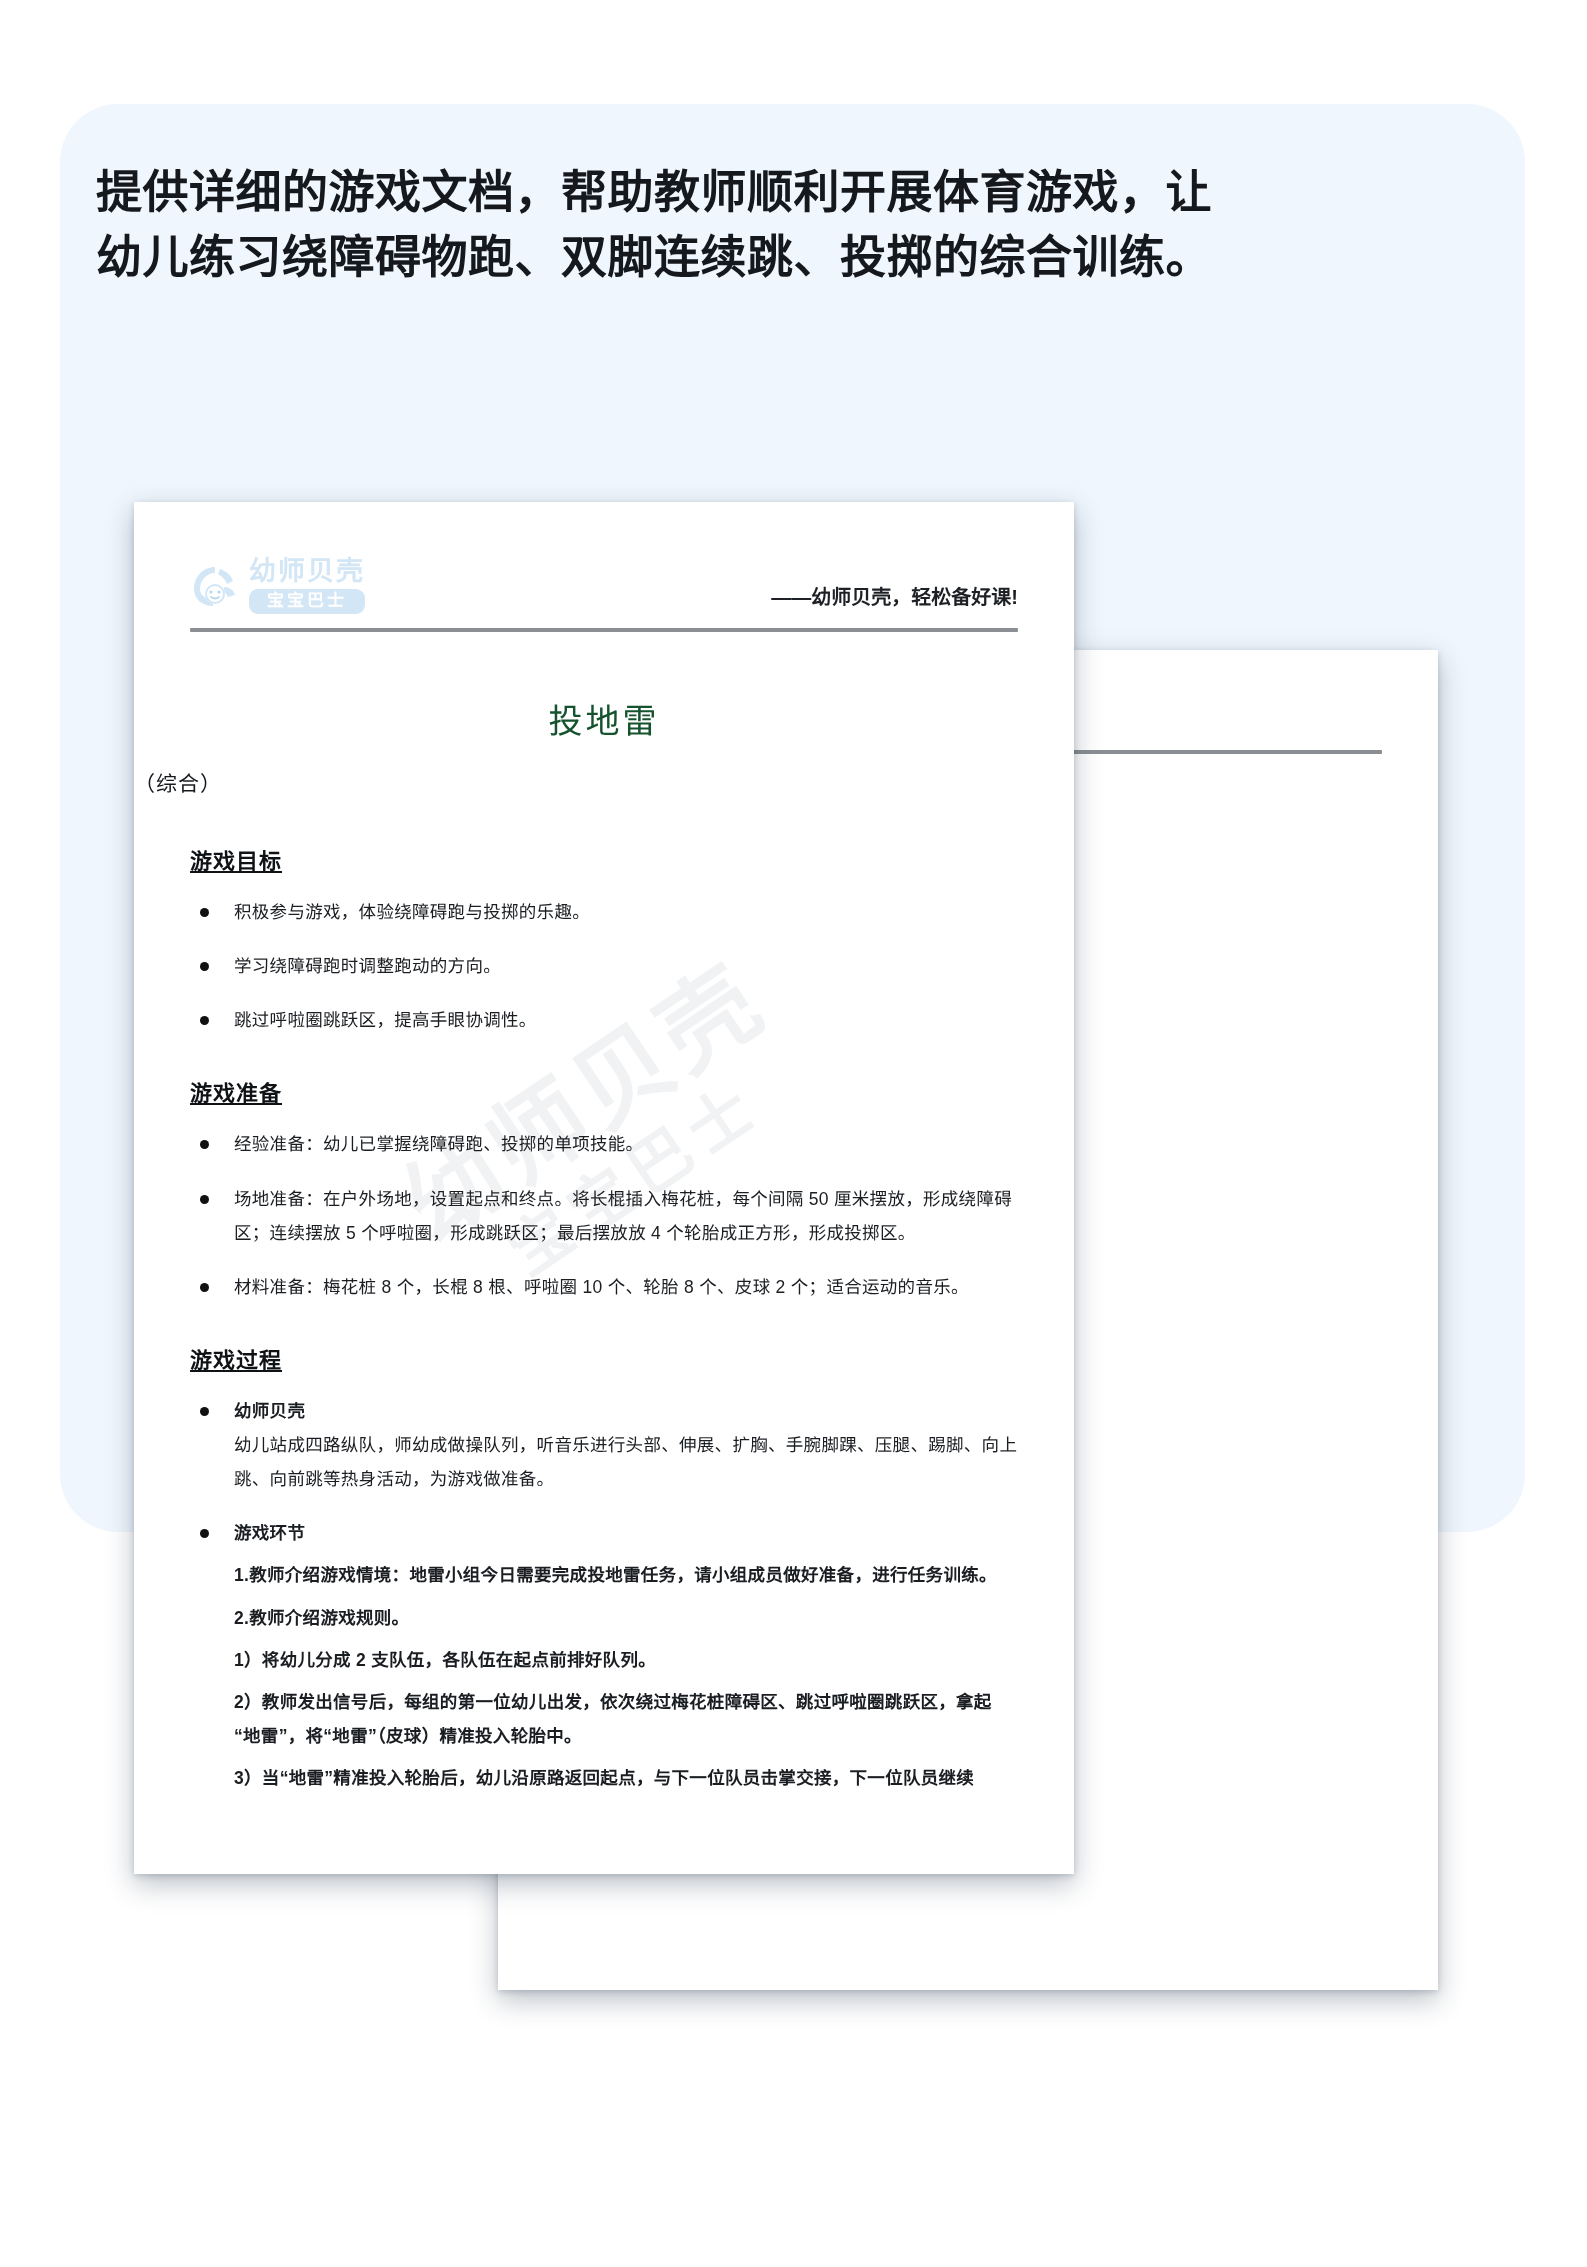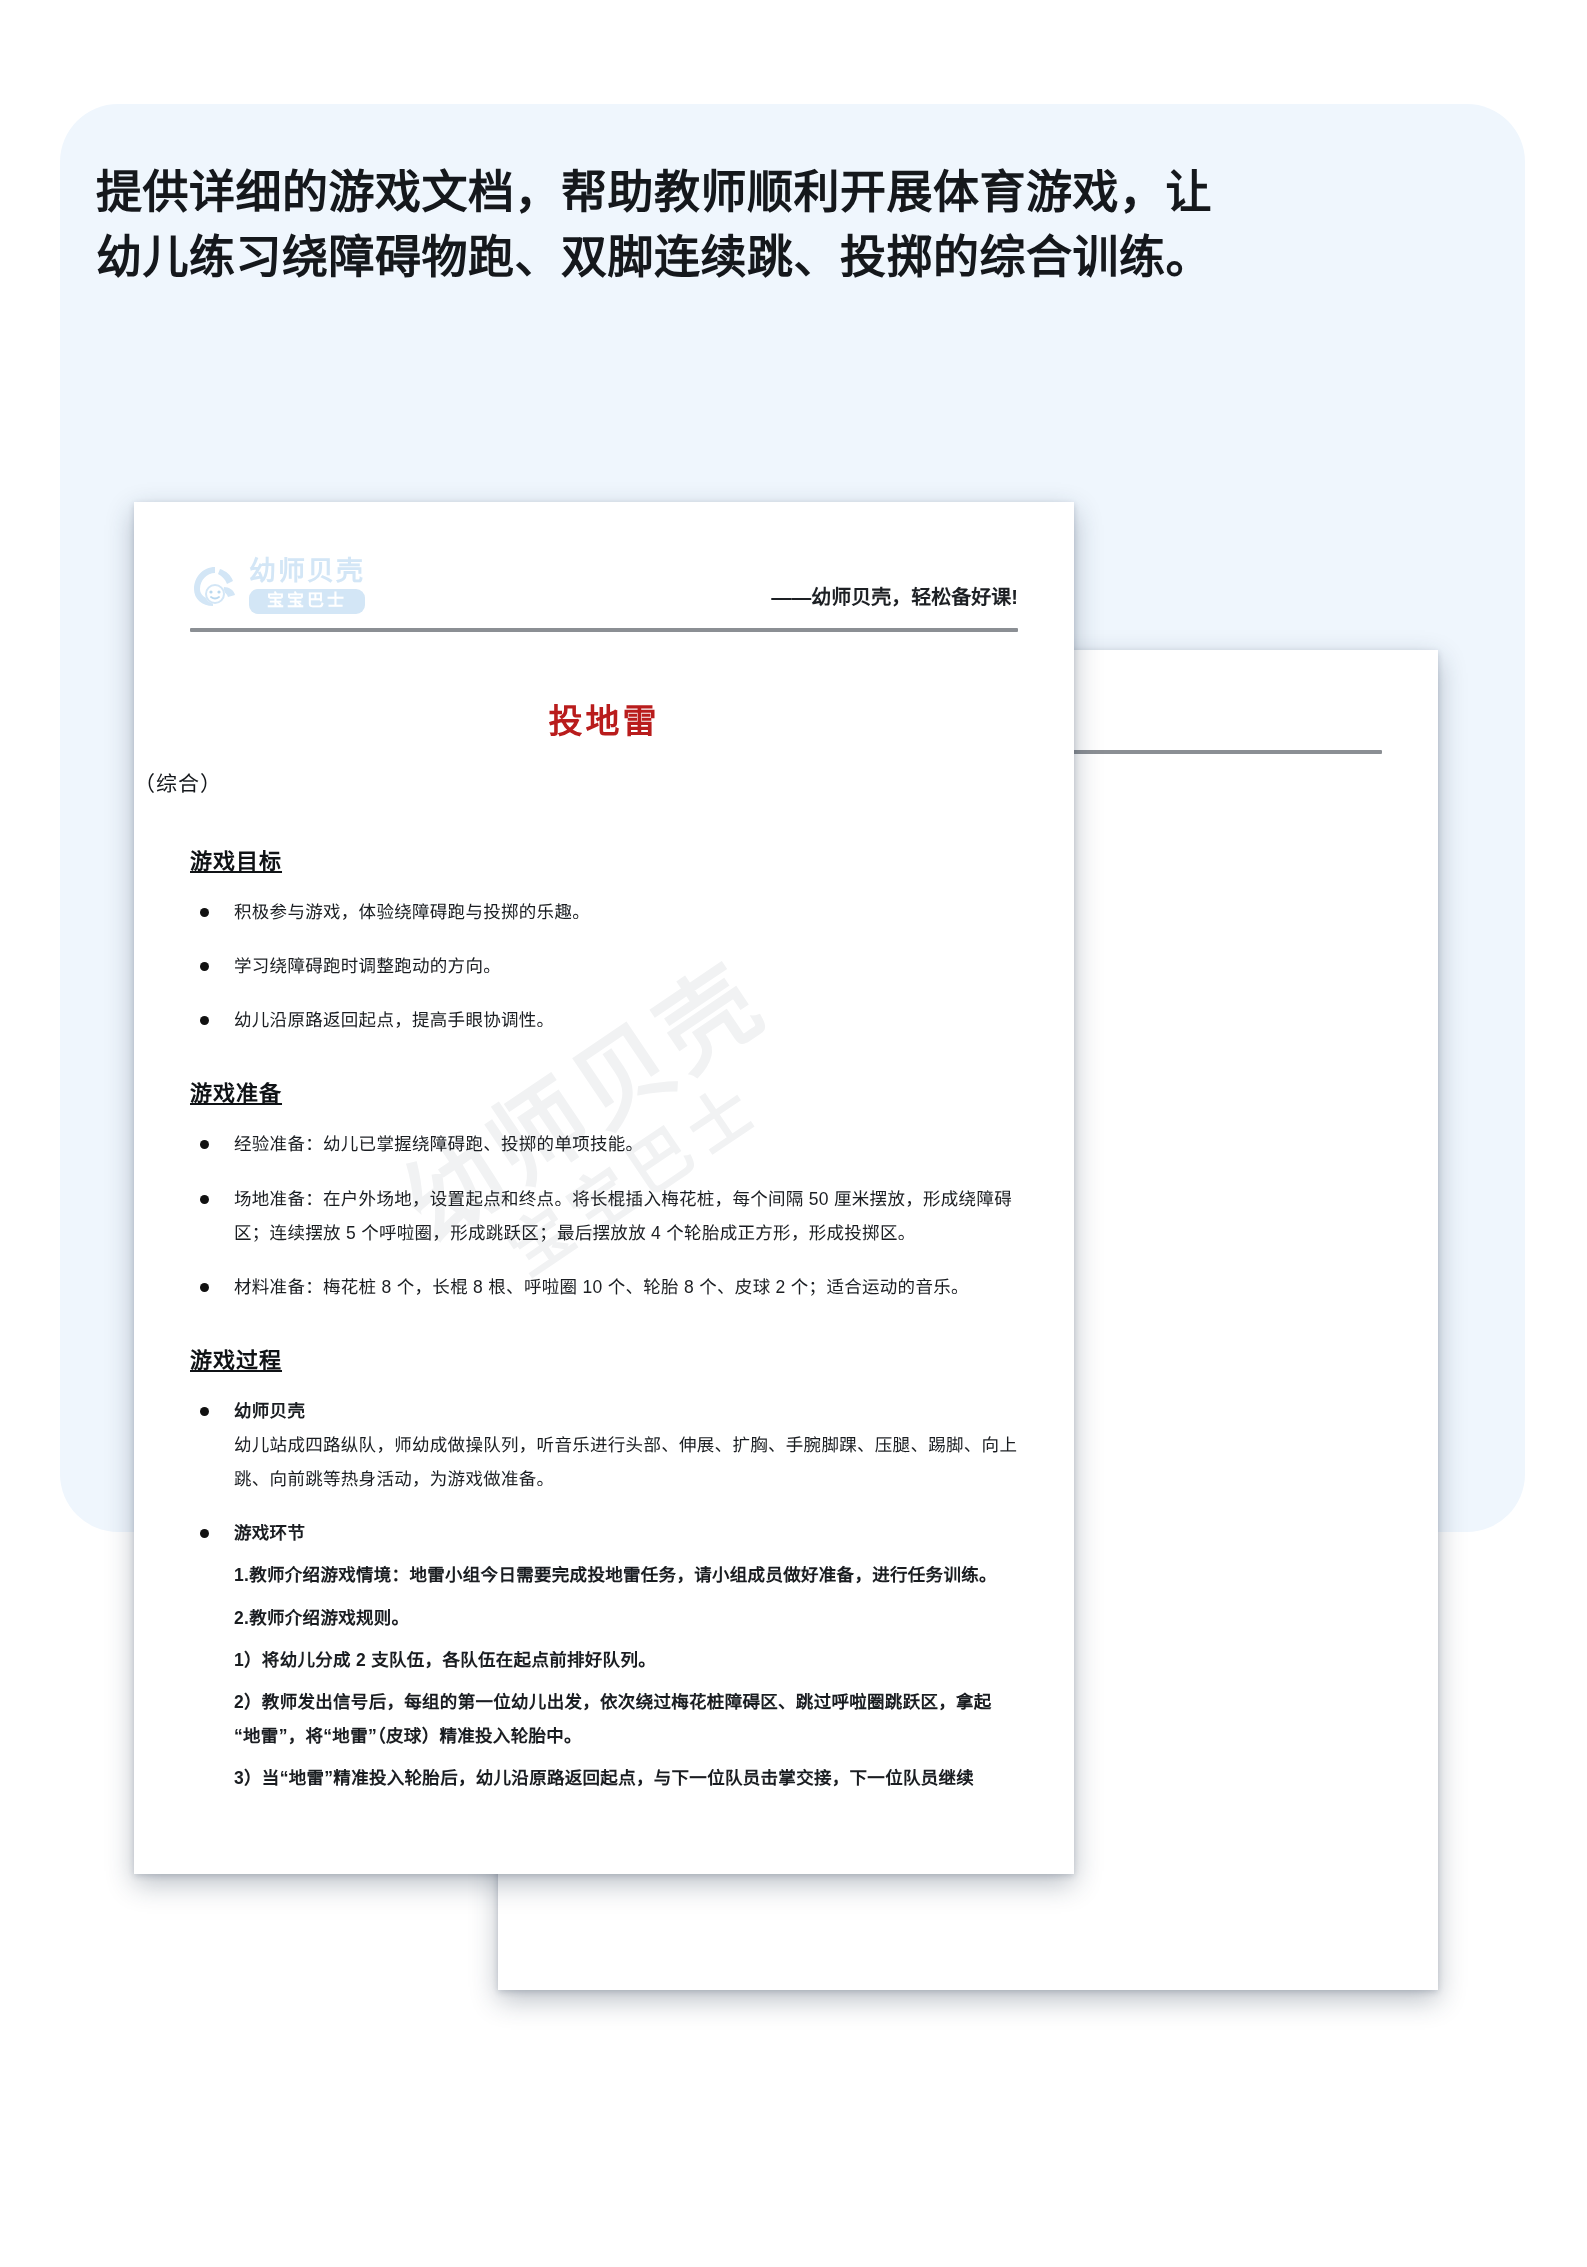--- a/index.html
+++ b/index.html
@@ -97,21 +97,21 @@
   .tagline{
     font-size:20px;color:#1d2024;font-weight:600;white-space:nowrap;
     padding-bottom:4px;
   }
   .rule{
     margin:14px 0 0 0;height:4px;background:#8b8f94;border-radius:1px;
   }
 
   
   .doc-title{
-    text-align:center;font-size:34px;font-weight:700;color:#b91c1c;
+    text-align:center;font-size:34px;font-weight:400;color:#14532d;
     margin:62px 0 0 0;letter-spacing:3px;
   }
   .doc-subtitle{
     text-align:left;font-size:21px;color:#15181c;margin:24px 0 0 0;
     letter-spacing:1px;
   }
 
   
   .doc-body{position:relative;padding:0 56px;margin-top:46px;}
   .sec-h{
@@ -214,21 +214,21 @@
 
   <div class="doc-title">投地雷</div>
   <div class="doc-subtitle">（综合）</div>
 
   <div class="doc-body">
 
     <div class="sec-h first">游戏目标</div>
     <ul class="bul">
       <li>积极参与游戏，体验绕障碍跑与投掷的乐趣。</li>
       <li>学习绕障碍跑时调整跑动的方向。</li>
-      <li>幼儿沿原路返回起点，提高手眼协调性。</li>
+      <li>跳过呼啦圈跳跃区，提高手眼协调性。</li>
     </ul>
 
     <div class="sec-h">游戏准备</div>
     <ul class="bul">
       <li>经验准备：幼儿已掌握绕障碍跑、投掷的单项技能。</li>
       <li>场地准备：在户外场地，设置起点和终点。将长棍插入梅花桩，每个间隔 50 厘米摆放，形成绕障碍区；连续摆放 5 个呼啦圈，形成跳跃区；最后摆放放 4 个轮胎成正方形，形成投掷区。</li>
       <li>材料准备：梅花桩 8 个，长棍 8 根、呼啦圈 10 个、轮胎 8 个、皮球 2 个；适合运动的音乐。</li>
     </ul>
 
     <div class="sec-h">游戏过程</div>

